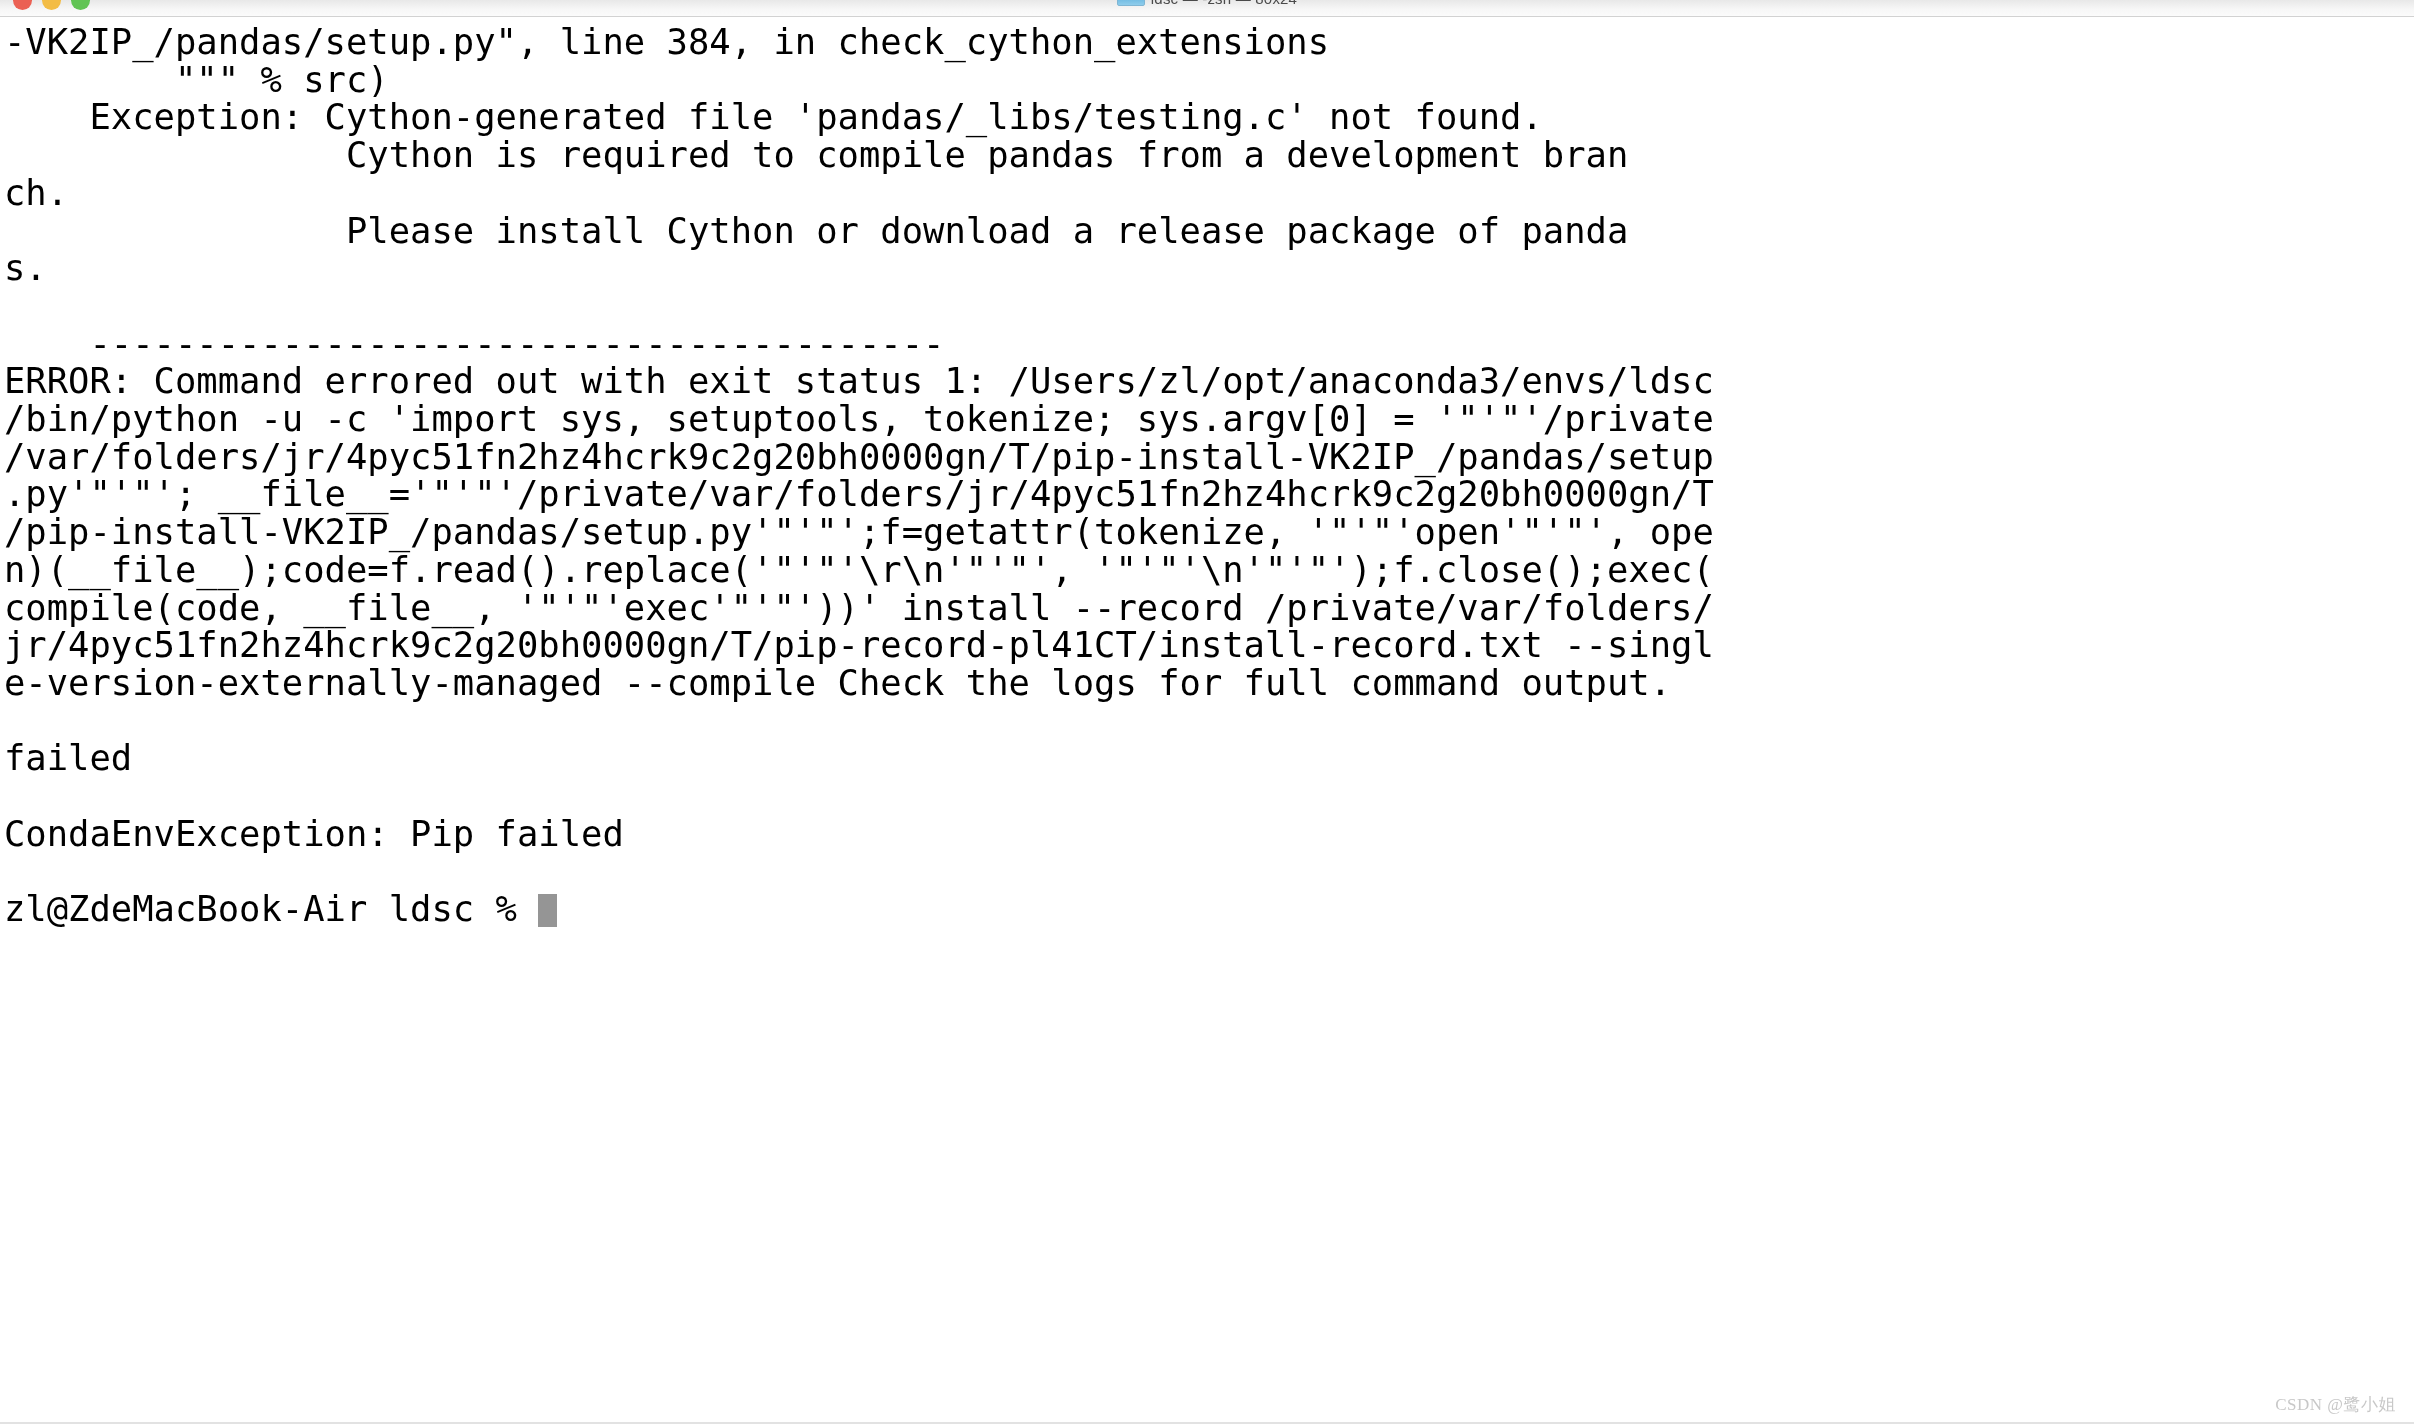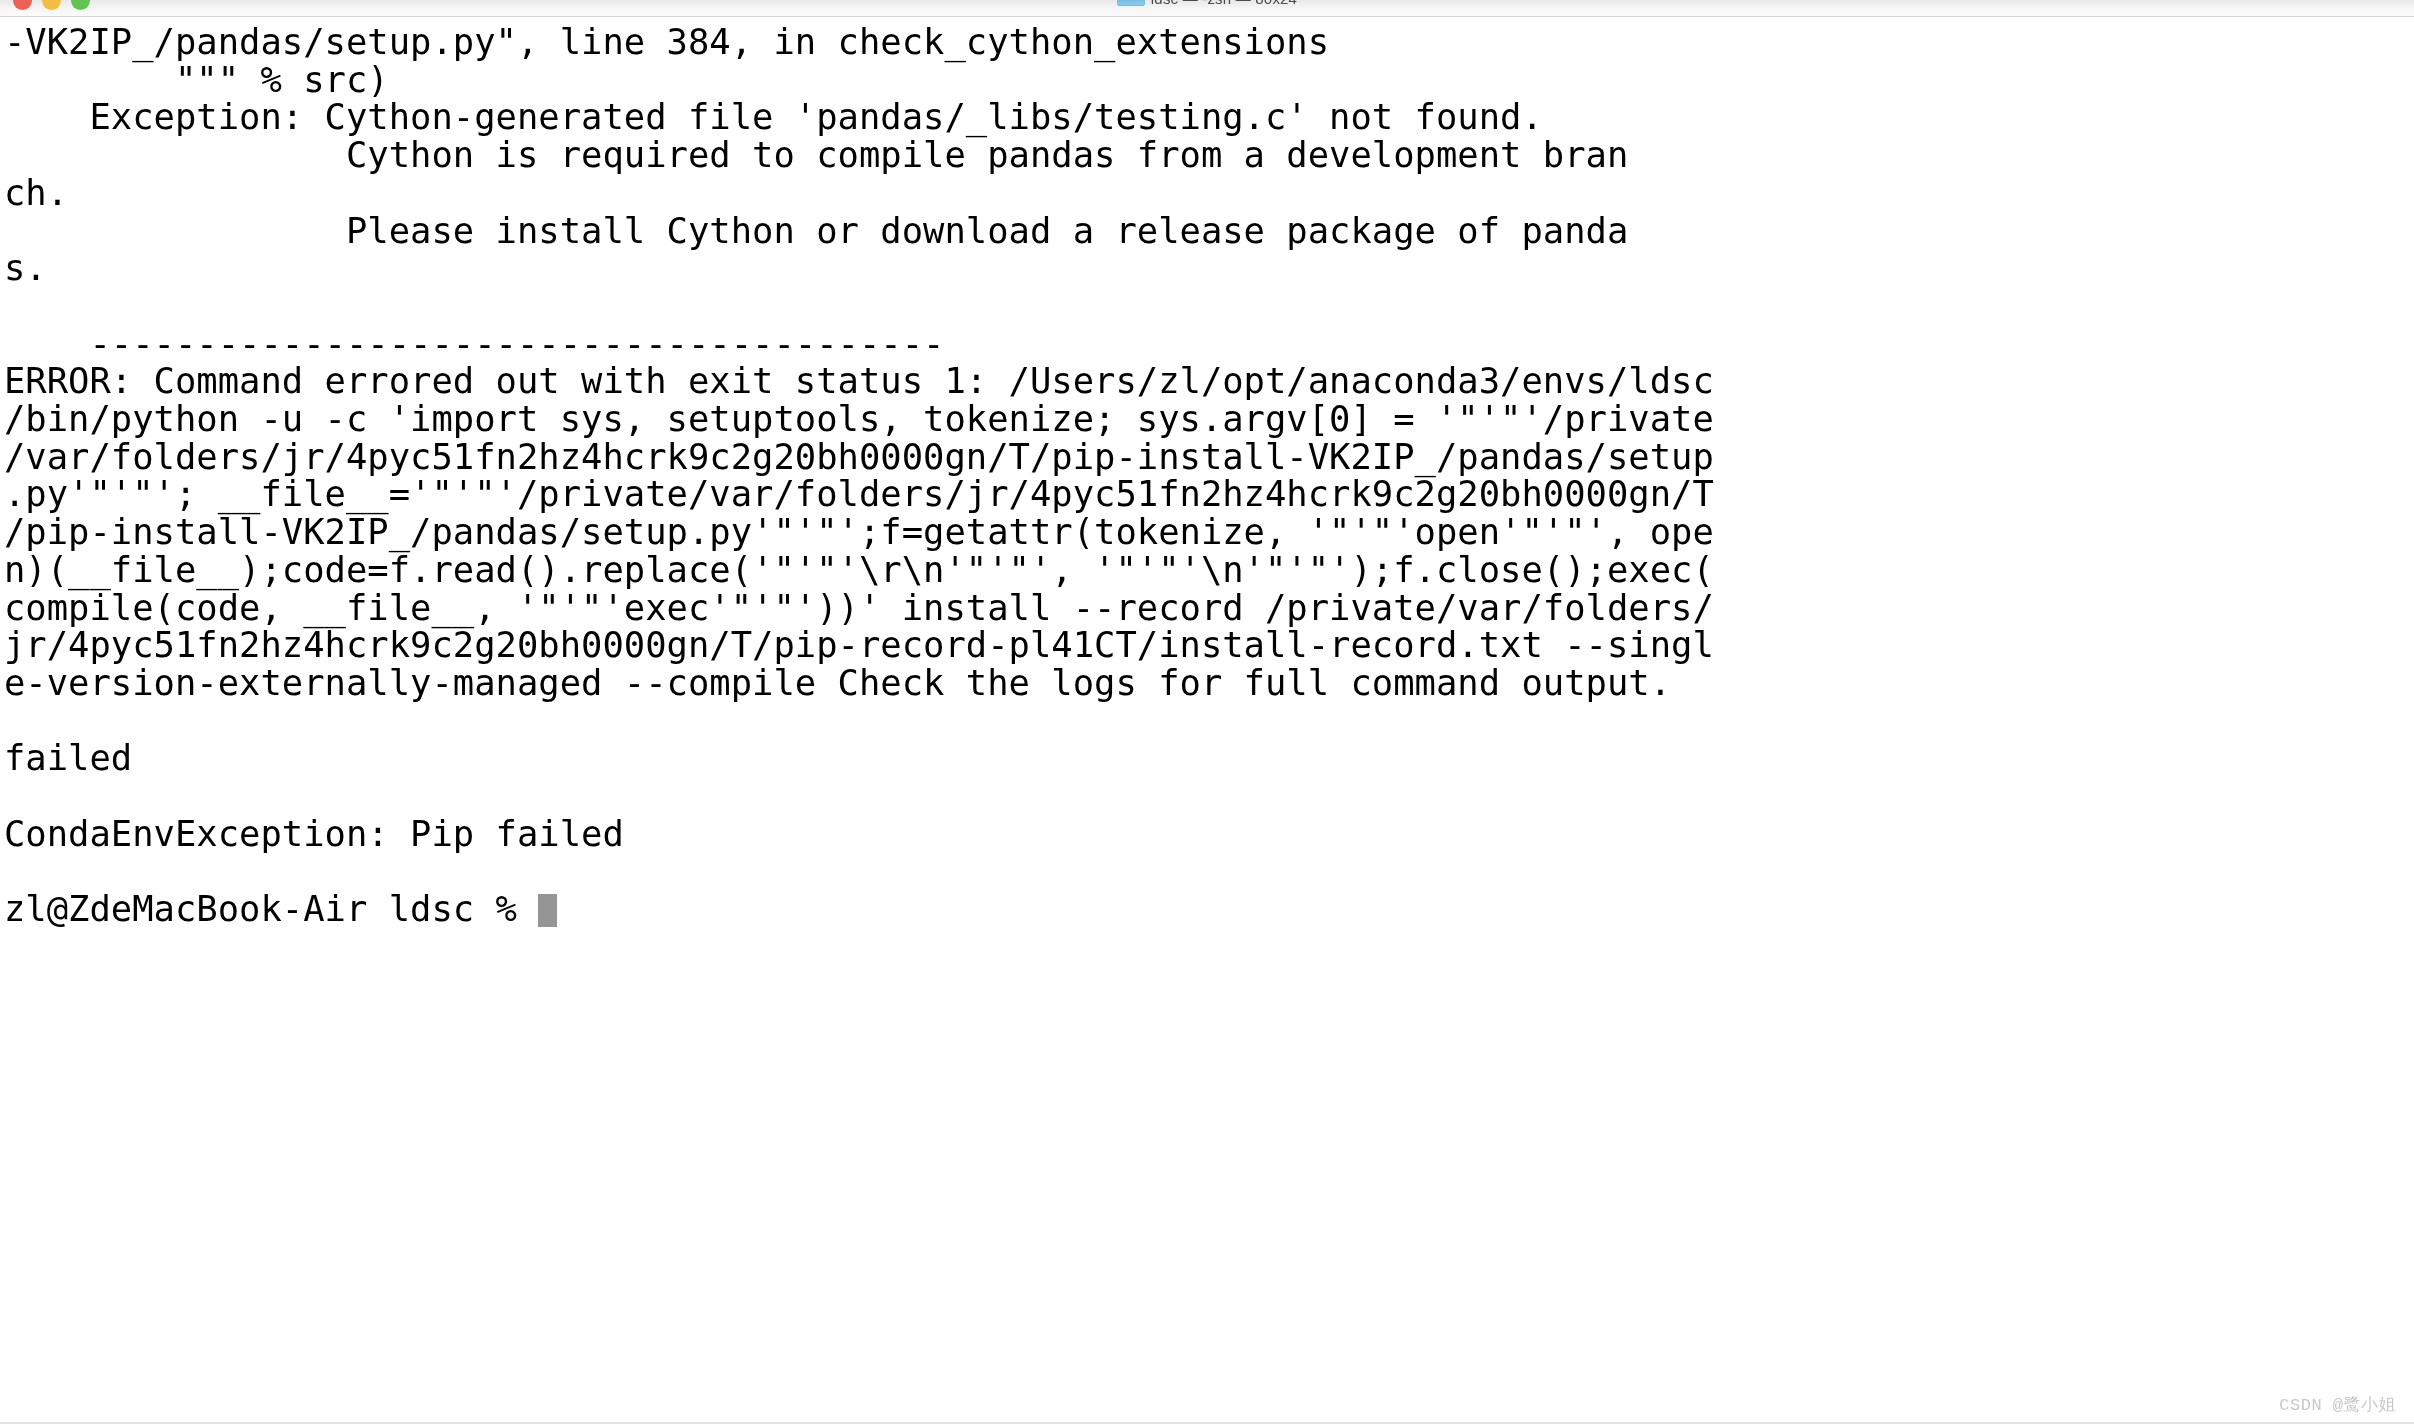--- a/index.html
+++ b/index.html
@@ -112,21 +112,21 @@
     height: 33px;
     background: #959595;
     vertical-align: -6px;
   }
 
   
   #watermark {
     position: absolute;
     right: 18px;
     bottom: 8px;
-    font-family: Liberation Mono, monospace;
+    font-family: Liberation Serif, serif;
     font-size: 17px;
     color: #c8c8c8;
     white-space: nowrap;
     letter-spacing: 0.5px;
     pointer-events: none;
   }
 
   #bottom-edge {
     position: absolute;
     left: 0;

